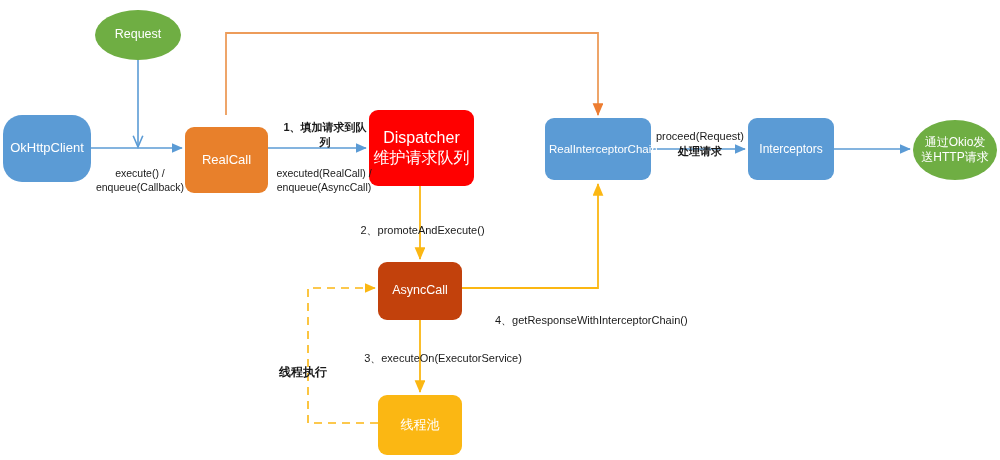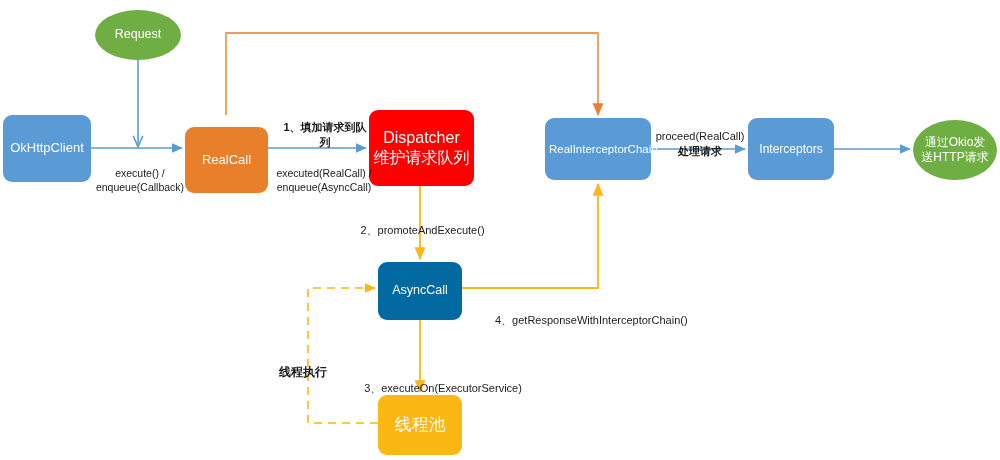--- a/index.html
+++ b/index.html
@@ -99,21 +99,21 @@
 
     <path d="M420,320 L420,392" fill="none" stroke="#FBB713" stroke-width="1.8" marker-end="url(#arrow-yellow)"></path>
 
     <path d="M378,423 L308,423 L308,288 L375,288" fill="none" stroke="#FBB713" stroke-width="1.6" stroke-dasharray="8,6" marker-end="url(#arrow-yellow)"></path>
 
     <path d="M651,149 L745,149" fill="none" stroke="#5B9BD5" stroke-width="1.6" marker-end="url(#arrow-blue)"></path>
 
     <path d="M834,149 L910,149" fill="none" stroke="#5B9BD5" stroke-width="1.6" marker-end="url(#arrow-blue)"></path>
   </svg>
 
-  <div class="node rect" id="node-okhttpclient" style="left:3px; top:115px; width:88px; height:67px; background:#5B9BD5; font-size:13px;">
+  <div class="node rect" id="node-okhttpclient" style="left:3px; top:115px; width:88px; height:67px; background:#5B9BD5; font-size:13px;border-radius:19px;">
     <span class="label">OkHttpClient</span>
   </div>
 
   <div class="node ellipse" id="node-request" style="left:95px; top:10px; width:86px; height:50px; background:#6FAE43; font-size:12.5px;">
     <span class="label">Request</span>
   </div>
 
   <div class="node rect" id="node-realcall" style="left:185px; top:115px; width:83px; height:66px; background:#E8802B; font-size:13px;margin-top:12px;">
     <span class="label">RealCall</span>
   </div>
@@ -133,58 +133,58 @@
     <span class="label">Interceptors</span>
   </div>
 
   <div class="node ellipse" id="node-okio" style="left:913px; top:120px; width:84px; height:60px; background:#6FAE43; font-size:12px;">
     <span class="label">
       <span>通过Okio发</span>
       <span class="l2">送HTTP请求</span>
     </span>
   </div>
 
-  <div class="node rect" id="node-asynccall" style="left:378px; top:262px; width:84px; height:58px; background:#0369a1; font-size:12.5px;">
+  <div class="node rect" id="node-asynccall" style="left:378px; top:262px; width:84px; height:58px; background:#c2410c; font-size:12.5px;">
     <span class="label">AsyncCall</span>
   </div>
 
-  <div class="node rect" id="node-threadpool" style="left:378px; top:395px; width:84px; height:60px; background:#FBB713; font-size:17px;">
+  <div class="node rect" id="node-threadpool" style="left:378px; top:395px; width:84px; height:60px; background:#FBB713; font-size:13px;">
     <span class="label">线程池</span>
   </div>
 
 
   <div class="edge-label fs105" style="left:85px; top:152px; width:110px; text-align:center;">
     <span>execute() /</span>
     <span class="cn">enqueue(Callback)</span>
   </div>
 
   <div class="edge-label fs11 bold" style="left:275px; top:105px; width:100px; text-align:center;">
     <span>1、填加请求到队</span>
     <span class="cn">列</span>
   </div>
 
   <div class="edge-label fs105" style="left:268px; top:152px; width:112px; text-align:center;">
     <span>executed(RealCall) /</span>
     <span class="cn">enqueue(AsyncCall)</span>
   </div>
 
   <div class="edge-label fs11" style="left:650px; top:114px; width:100px; text-align:center;">
-    <span>proceed(RealCall)</span>
+    <span>proceed(Request)</span>
     <span class="cn bold">处理请求</span>
   </div>
 
   <div class="edge-label fs11" style="left:350px; top:208px; width:145px; text-align:center;">
     <span>2、promoteAndExecute()</span>
   </div>
 
   <div class="edge-label fs11" style="left:495px; top:298px; width:250px; text-align:left;">
     <span>4、getResponseWithInterceptorChain()</span>
   </div>
 
   <div class="edge-label fs12 bold" style="left:268px; top:348px; width:70px; text-align:center;">
     <span>线程执行</span>
   </div>
 
-  <div class="edge-label fs11" style="left:348px; top:366px; width:190px; text-align:center;">
+  <div class="edge-label fs11" style="left:348px; top:336px; width:190px; text-align:center;">
     <span>3、executeOn(ExecutorService)</span>
   </div>
 
 </div>
 
 </body></html>

